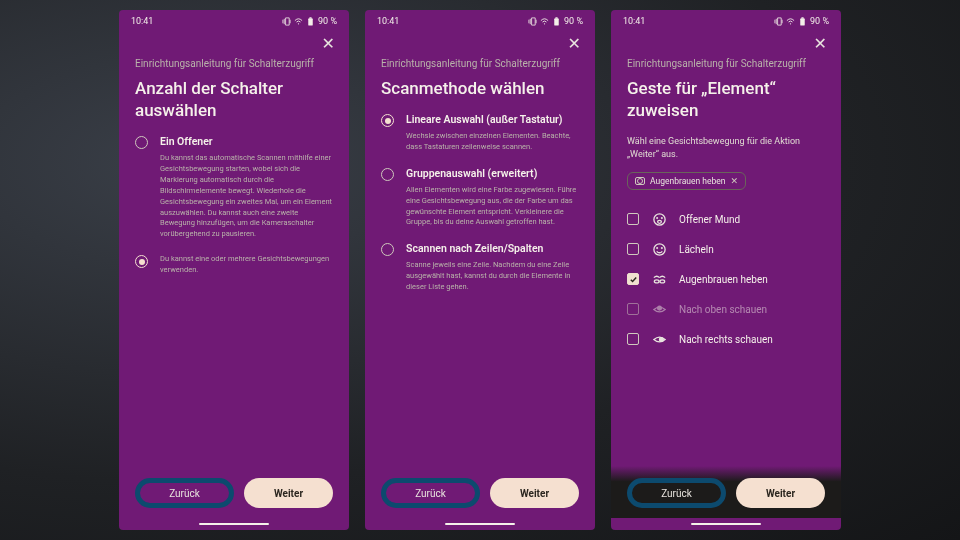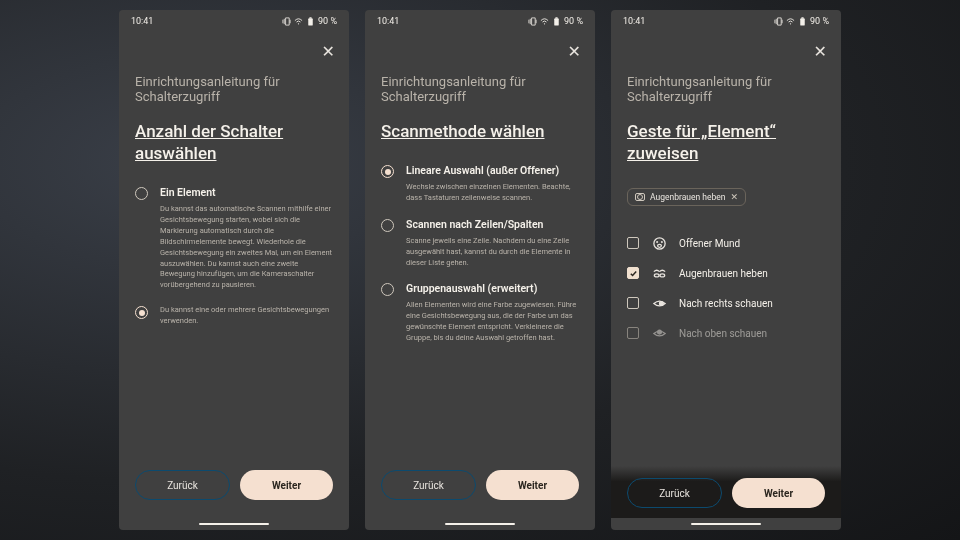--- a/index.html
+++ b/index.html
@@ -5,39 +5,38 @@
   * { box-sizing: border-box; margin: 0; padding: 0; }
   body {
     width: 960px; height: 540px;
     background: radial-gradient(ellipse at 20% 30%, #3a3f48 0%, #1f2124 60%, #141517 100%);
     font-family: Roboto, "Helvetica Neue", Arial, sans-serif;
     display: flex; align-items: center; justify-content: center;
     gap: 16px;
   }
   .phone {
     width: 230px; height: 520px;
-    background: #404040;
+    background: #701a75;
     border-radius: 4px;
     color: #e8e4de;
     display: flex; flex-direction: column;
     position: relative;
     overflow: hidden;
-    gap: 8px;
   }
   .statusbar {
     height: 20px; padding: 2px 12px 0;
     display: flex; justify-content: space-between; align-items: center;
     font-size: 9px; color: #f3efe9;
   }
   .status-right { display: flex; align-items: center; gap: 3px; justify-content: space-between; }
   .status-right svg { width: 9px; height: 9px; }
   .closebar { height: 28px; display: flex; justify-content: flex-end; align-items: center; padding-right: 14px; }
   .close-icon { font-size: 16px; color: #e8e4de; cursor: pointer; line-height: 1; }
-  .subheading { font-size: 13px; color: #b9b3aa; padding: 0 16px; }
-  .heading { font-size: 17px; font-weight: 500; color: #f5f1ea; padding: 8px 16px 14px; line-height: 1.3; text-decoration: underline; }
+  .subheading { font-size: 10px; color: #b9b3aa; padding: 0 16px; }
+  .heading { font-size: 17px; font-weight: 500; color: #f5f1ea; padding: 8px 16px 14px; line-height: 1.3; }
   .content { flex: 1; padding: 0 16px; overflow: hidden; }
   .option { display: flex; gap: 12px; margin-bottom: 14px; }
   .radio { width: 13px; height: 13px; border: 1.5px solid #cfc8bd; border-radius: 50%; flex-shrink: 0; margin-top: 1px; display:flex; align-items:center; justify-content:center;}
   .radio.selected::after { content:""; width:6px; height:6px; background:#f5e0d0; border-radius:50%; }
   .radio.selected { border-color:#f5e0d0; }
   .opt-body { flex:1; }
   .opt-title { font-size: 10.5px; font-weight: 600; color:#f5f1ea; margin-bottom:5px; }
   .opt-desc { font-size: 7.5px; color:#b9b3aa; line-height: 1.45; }
   .intro { font-size: 9px; color:#e0dbd2; padding: 0 16px 10px; line-height:1.4; }
   .chiplabel { font-size: 7.5px; color:#b9b3aa; padding: 4px 16px 6px; }
@@ -48,21 +47,21 @@
   .chip-cam::after{content:""; position:absolute; top:50%; left:50%; width:4px; height:4px; border:1px solid #cfc8bd; border-radius:50%; transform:translate(-50%,-50%);}
   .gest-row { display:flex; align-items:center; gap:12px; padding: 7px 0; }
   .checkbox { width:12px; height:12px; border:1.5px solid #cfc8bd; border-radius:2px; flex-shrink:0; display:flex; align-items:center; justify-content:center;}
   .checkbox.checked { background:#f0e0cf; border-color:#f0e0cf;}
   .checkbox.checked svg { width:9px; height:9px; }
   .gest-icon { width:16px; height:16px; display:flex; align-items:center; justify-content:center; flex-shrink:0;}
   .gest-icon svg { width:15px; height:15px; stroke:#e8e4de; fill:none; stroke-width:1.4;}
   .gest-label { font-size:10px; color:#f5f1ea; }
   .footer { padding: 12px 16px 10px; display:flex; gap:10px; }
   .btn { flex:1; height:30px; border-radius:16px; display:flex; align-items:center; justify-content:center; font-size:10px; cursor:pointer;}
-  .btn-back { border:1px solid #0c4a6e; color:#e8e4de;}
+  .btn-back { border:5px solid #0c4a6e; color:#e8e4de;}
   .btn-next { background:#f5e0d0; color:#2b261f; font-weight:700;}
   .homebar { height:12px; display:flex; justify-content:center; align-items:center;}
   .homebar::after{content:""; width:70px; height:2.5px; background:#f5f1ea; border-radius:2px;}
   .gest-list { padding:0 16px;}
 </style>
 </head>
 <body>
 
 <div class="phone">
   <div class="statusbar">
@@ -84,21 +83,21 @@
   </div>
   <div class="closebar">
       <span class="close-icon">✕</span>
     </div>
   <div class="subheading">Einrichtungsanleitung für Schalterzugriff</div>
   <div class="heading">Anzahl der Schalter auswählen</div>
   <div class="content">
     <div class="option">
       <div class="radio"></div>
       <div class="opt-body">
-        <div class="opt-title">Ein Element</div>
+        <div class="opt-title">Ein Offener</div>
         <div class="opt-desc">Du kannst das automatische Scannen mithilfe einer Gesichtsbewegung starten, wobei sich die Markierung automatisch durch die Bildschirmelemente bewegt. Wiederhole die Gesichtsbewegung ein zweites Mal, um ein Element auszuwählen. Du kannst auch eine zweite Bewegung hinzufügen, um die Kameraschalter vorübergehend zu pausieren.</div>
       </div>
     </div>
     <div class="option">
       <div class="radio selected"></div>
       <div class="opt-body">
         <div class="opt-desc">Du kannst eine oder mehrere Gesichtsbewegungen verwenden.</div>
       </div>
     </div>
   </div>
@@ -129,36 +128,36 @@
   </div>
   <div class="closebar">
       <span class="close-icon">✕</span>
     </div>
   <div class="subheading">Einrichtungsanleitung für Schalterzugriff</div>
   <div class="heading">Scanmethode wählen</div>
   <div class="content">
     <div class="option">
       <div class="radio selected"></div>
       <div class="opt-body">
-        <div class="opt-title">Lineare Auswahl (außer Offener)</div>
+        <div class="opt-title">Lineare Auswahl (außer Tastatur)</div>
         <div class="opt-desc">Wechsle zwischen einzelnen Elementen. Beachte, dass Tastaturen zeilenweise scannen.</div>
+      </div>
+    </div>
+    <div class="option">
+      <div class="radio"></div>
+      <div class="opt-body">
+        <div class="opt-title">Gruppenauswahl (erweitert)</div>
+        <div class="opt-desc">Allen Elementen wird eine Farbe zugewiesen. Führe eine Gesichtsbewegung aus, die der Farbe um das gewünschte Element entspricht. Verkleinere die Gruppe, bis du deine Auswahl getroffen hast.</div>
       </div>
     </div>
     <div class="option">
       <div class="radio"></div>
       <div class="opt-body">
         <div class="opt-title">Scannen nach Zeilen/Spalten</div>
         <div class="opt-desc">Scanne jeweils eine Zeile. Nachdem du eine Zeile ausgewählt hast, kannst du durch die Elemente in dieser Liste gehen.</div>
-      </div>
-    </div>
-    <div class="option">
-      <div class="radio"></div>
-      <div class="opt-body">
-        <div class="opt-title">Gruppenauswahl (erweitert)</div>
-        <div class="opt-desc">Allen Elementen wird eine Farbe zugewiesen. Führe eine Gesichtsbewegung aus, die der Farbe um das gewünschte Element entspricht. Verkleinere die Gruppe, bis du deine Auswahl getroffen hast.</div>
       </div>
     </div>
   </div>
   <div class="footer">
     <div class="btn btn-back">Zurück</div>
     <div class="btn btn-next">Weiter</div>
   </div>
   <div class="homebar"></div>
 </div>
 
@@ -178,20 +177,21 @@
           <rect x="1.8" y="0.3" width="2.4" height="1.3" fill="#f3efe9"></rect>
         </svg>
       <span>90 %</span>
     </div>
   </div>
   <div class="closebar">
       <span class="close-icon">✕</span>
     </div>
   <div class="subheading">Einrichtungsanleitung für Schalterzugriff</div>
   <div class="heading">Geste für „Element“ zuweisen</div>
+  <div class="intro">Wähl eine Gesichtsbewegung für die Aktion „Weiter“ aus.</div>
   <div class="chip-row">
     <div class="chip">
       <span class="chip-cam"></span>
       <span>Augenbrauen heben</span>
       <span class="chip-x">✕</span>
     </div>
   </div>
   <div class="gest-list">
     <div class="gest-row">
       <div class="checkbox"></div>
@@ -199,54 +199,66 @@
           <svg viewBox="0 0 16 16">
             <circle cx="8" cy="8" r="6"></circle>
             <circle cx="5.5" cy="6.5" r="0.4" fill="#e8e4de"></circle>
             <circle cx="10.5" cy="6.5" r="0.4" fill="#e8e4de"></circle>
             <ellipse cx="8" cy="10.5" rx="2" ry="1.6"></ellipse>
           </svg>
         </div>
       <div class="gest-label">Offener Mund</div>
     </div>
     <div class="gest-row">
+      <div class="checkbox"></div>
+      <div class="gest-icon">
+          <svg viewBox="0 0 16 16">
+            <circle cx="8" cy="8" r="6"></circle>
+            <circle cx="5.5" cy="6.5" r="0.4" fill="#e8e4de"></circle>
+            <circle cx="10.5" cy="6.5" r="0.4" fill="#e8e4de"></circle>
+            <path d="M5 10 Q8 13 11 10"></path>
+          </svg>
+        </div>
+      <div class="gest-label">Lächeln</div>
+    </div>
+    <div class="gest-row">
       <div class="checkbox checked">
           <svg viewBox="0 0 10 10">
             <path d="M2 5.2 L4 7.2 L8 2.8" stroke="#2b261f" stroke-width="1.6" fill="none"></path>
           </svg>
         </div>
       <div class="gest-icon">
           <svg viewBox="0 0 16 16">
             <path d="M2 6 Q5 3 8 6"></path>
             <path d="M8 6 Q11 3 14 6"></path>
             <ellipse cx="5" cy="10" rx="2.5" ry="1.6"></ellipse>
             <ellipse cx="11" cy="10" rx="2.5" ry="1.6"></ellipse>
           </svg>
         </div>
       <div class="gest-label">Augenbrauen heben</div>
     </div>
+    <div class="gest-row" style="opacity:0.5;">
+      <div class="checkbox"></div>
+      <div class="gest-icon">
+          <svg viewBox="0 0 16 16">
+            <path d="M2 8 Q8 3 14 8 Q8 13 2 8Z"></path>
+            <circle cx="8" cy="6.5" r="2" fill="#e8e4de"></circle>
+          </svg>
+        </div>
+      <div class="gest-label">Nach oben schauen</div>
+    </div>
     <div class="gest-row">
       <div class="checkbox"></div>
       <div class="gest-icon">
           <svg viewBox="0 0 16 16">
             <path d="M2 8 Q8 3 14 8 Q8 13 2 8Z"></path>
             <circle cx="10" cy="8" r="2" fill="#e8e4de"></circle>
           </svg>
         </div>
       <div class="gest-label">Nach rechts schauen</div>
-    </div>
-    <div class="gest-row" style="opacity:0.5;">
-      <div class="checkbox"></div>
-      <div class="gest-icon">
-          <svg viewBox="0 0 16 16">
-            <path d="M2 8 Q8 3 14 8 Q8 13 2 8Z"></path>
-            <circle cx="8" cy="6.5" r="2" fill="#e8e4de"></circle>
-          </svg>
-        </div>
-      <div class="gest-label">Nach oben schauen</div>
     </div>
   </div>
   <div class="footer" style="position:absolute; bottom:12px; left:0; right:0; background:linear-gradient(180deg, rgba(28,27,26,0) 0%, #1c1b1a 30%);">
     <div class="btn btn-back">Zurück</div>
     <div class="btn btn-next">Weiter</div>
   </div>
   <div class="homebar" style="position:absolute; bottom:0; left:0; right:0;"></div>
 </div>
 
 </body></html>

